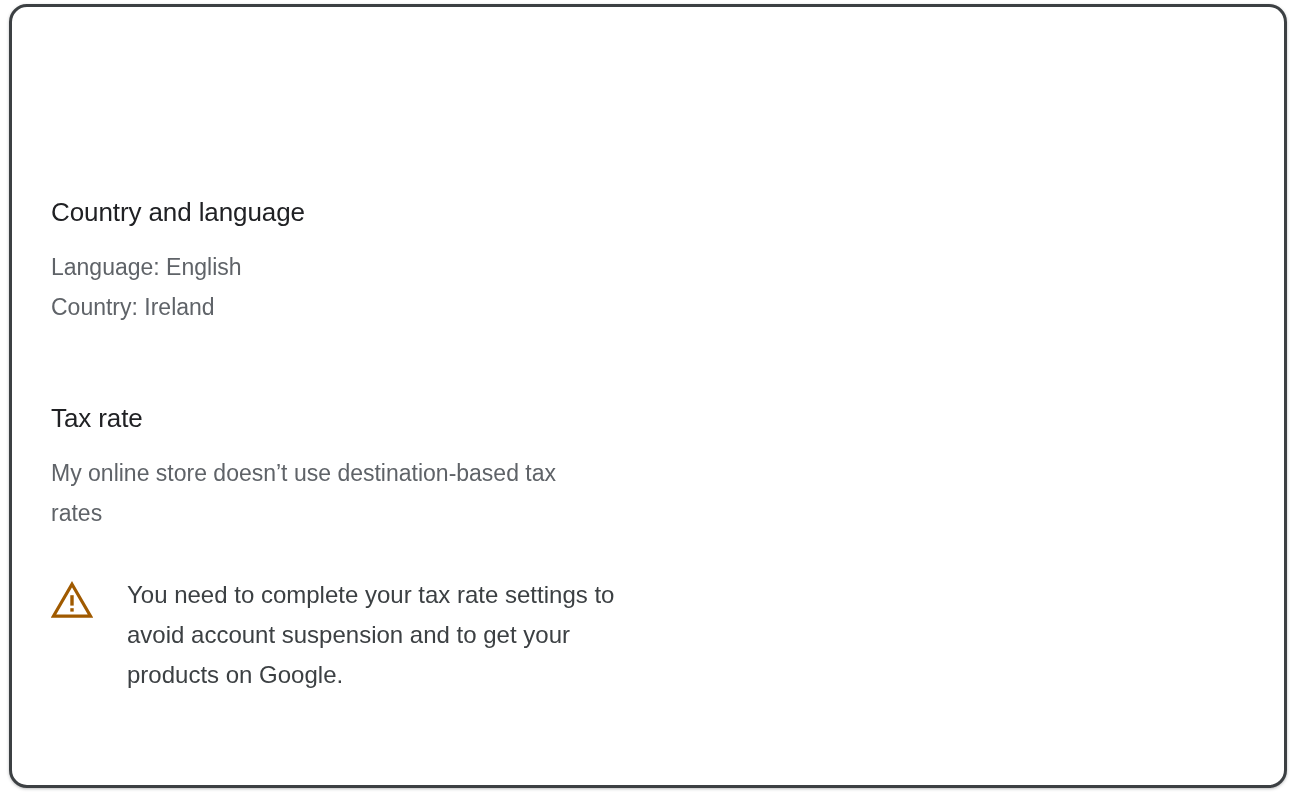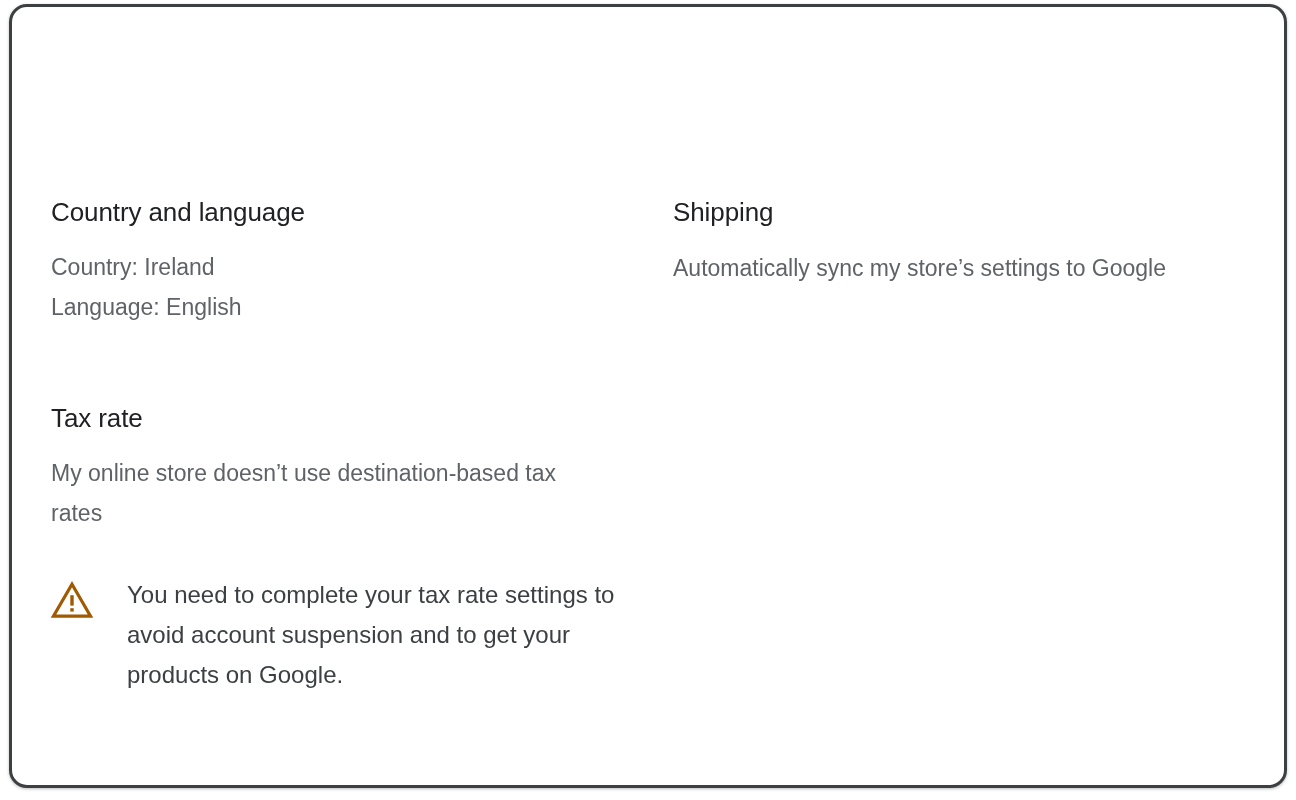--- a/index.html
+++ b/index.html
@@ -147,44 +147,38 @@
   <div class="card">
 
 
     <div class="card-body">
 
       <div class="col-left">
 
         <div class="section">
           <div class="section-title">Country and language</div>
           <div class="section-text">
+            <div>Language: English</div>
             <div>Country: Ireland</div>
-            <div>Language: English</div>
           </div>
         </div>
 
         <div class="section">
           <div class="section-title">Tax rate</div>
           <div class="section-text">My online store doesn’t use destination-based tax rates</div>
 
           <div class="warning">
             <div class="warning-icon">
               <svg width="42" height="38" viewBox="0 0 42 38" aria-hidden="true">
                 <path d="M21 3.2 L39.6 35.2 L2.4 35.2 Z" fill="none" stroke="#a05a00" stroke-width="3.2" stroke-linejoin="miter"></path>
                 <rect x="19.3" y="14.2" width="3.4" height="10.4" fill="#a05a00"></rect>
                 <rect x="19.3" y="27.2" width="3.4" height="3.4" fill="#a05a00"></rect>
               </svg>
             </div>
             <div class="warning-text">You need to complete your tax rate settings to avoid account suspension and to get your products on Google.</div>
           </div>
         </div>
       </div>
 
-      <div class="col-right">
-        <div class="section">
-          <div class="section-title">Shipping</div>
-          <div class="section-text">Automatically sync my store’s settings to Google</div>
-        </div>
-      </div>
 
     </div>
   </div>
 </div>
 
 </body></html>

